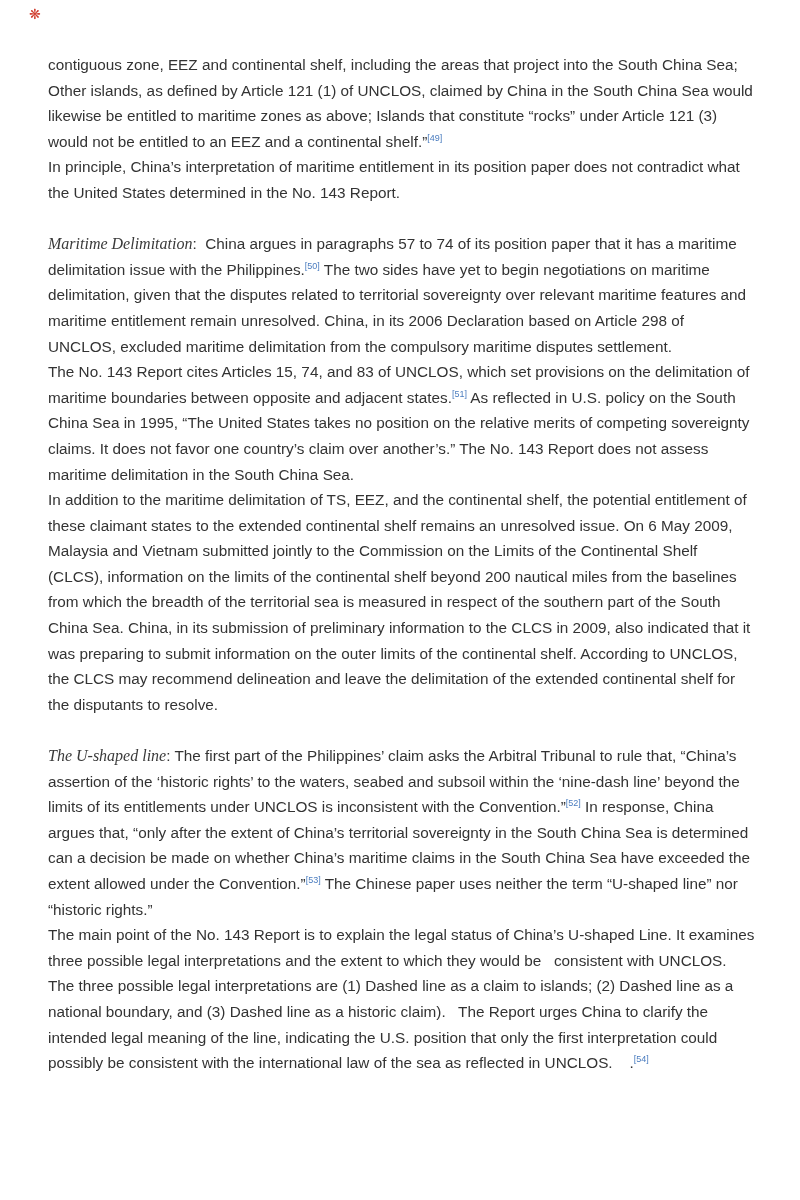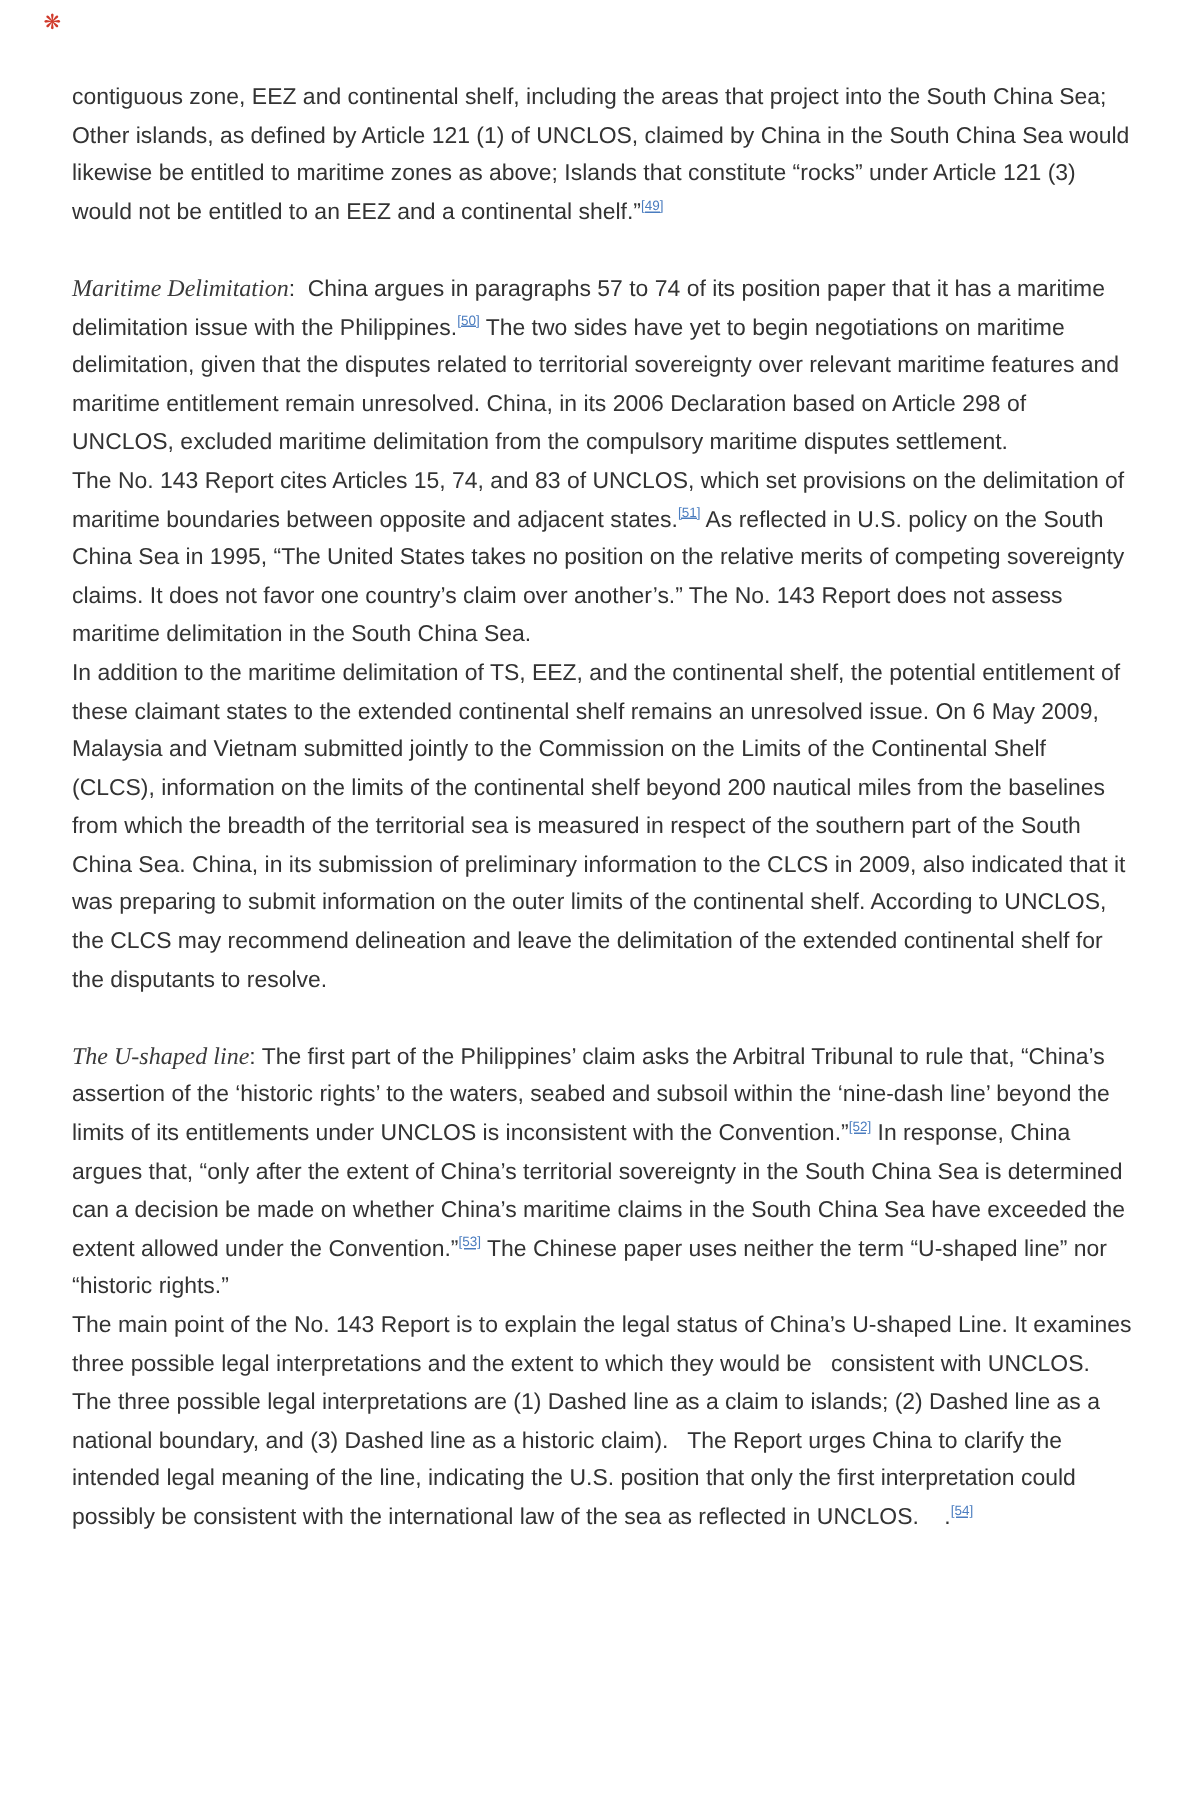--- a/index.html
+++ b/index.html
@@ -47,21 +47,20 @@
     font-family: "Liberation Serif", serif;
     font-style: italic;
     font-size: 16px;
     color: #3a3a3a;
   }
   .footnote-ref {
     color: var(--footnote-color, #4a7cbf);
     font-size: 9px;
     line-height: 0;
     vertical-align: super;
-    text-decoration: underline;
     cursor: pointer;
   }
   .footer {
     position: absolute;
     top: 1095px;
     left: 0;
     width: 100%;
     text-align: center;
     font-size: 12.5px;
     font-weight: bold;
@@ -70,20 +69,21 @@
   }
 </style>
 </head>
 <body>
 
 <div class="page">
   <div class="logo-mark">❋</div>
 
   <div class="doc-body">
       <div class="para"><span class="body-run">contiguous zone, EEZ and continental shelf, including the areas that project into the South China Sea; Other islands, as defined by Article 121 (1) of UNCLOS, claimed by China in the South China Sea would likewise be entitled to maritime zones as above; Islands that constitute “rocks” under Article 121 (3) would not be entitled to an EEZ and a continental shelf.”</span><span class="footnote-ref">[49]</span></div>
+      <div class="para"><span class="body-run">In principle, China’s interpretation of maritime entitlement in its position paper does not contradict what the United States determined in the No. 143 Report.</span></div>
       <div class="para gap"></div>
       <div class="para"><span class="lead-italic">Maritime Delimitation</span><span class="body-run">:  China argues in paragraphs 57 to 74 of its position paper that it has a maritime delimitation issue with the Philippines.</span><span class="footnote-ref">[50]</span><span class="body-run"> The two sides have yet to begin negotiations on maritime delimitation, given that the disputes related to territorial sovereignty over relevant maritime features and maritime entitlement remain unresolved. China, in its 2006 Declaration based on Article 298 of UNCLOS, excluded maritime delimitation from the compulsory maritime disputes settlement.</span></div>
       <div class="para"><span class="body-run">The No. 143 Report cites Articles 15, 74, and 83 of UNCLOS, which set provisions on the delimitation of maritime boundaries between opposite and adjacent states.</span><span class="footnote-ref">[51]</span><span class="body-run"> As reflected in U.S. policy on the South China Sea in 1995, “The United States takes no position on the relative merits of competing sovereignty claims. It does not favor one country’s claim over another’s.” The No. 143 Report does not assess maritime delimitation in the South China Sea.</span></div>
       <div class="para"><span class="body-run">In addition to the maritime delimitation of TS, EEZ, and the continental shelf, the potential entitlement of these claimant states to the extended continental shelf remains an unresolved issue. On 6 May 2009, Malaysia and Vietnam submitted jointly to the Commission on the Limits of the Continental Shelf (CLCS), information on the limits of the continental shelf beyond 200 nautical miles from the baselines from which the breadth of the territorial sea is measured in respect of the southern part of the South China Sea. China, in its submission of preliminary information to the CLCS in 2009, also indicated that it was preparing to submit information on the outer limits of the continental shelf. According to UNCLOS, the CLCS may recommend delineation and leave the delimitation of the extended continental shelf for the disputants to resolve.</span></div>
       <div class="para gap"></div>
       <div class="para"><span class="lead-italic">The U-shaped line</span><span class="body-run">: The first part of the Philippines’ claim asks the Arbitral Tribunal to rule that, “China’s assertion of the ‘historic rights’ to the waters, seabed and subsoil within the ‘nine-dash line’ beyond the limits of its entitlements under UNCLOS is inconsistent with the Convention.”</span><span class="footnote-ref">[52]</span><span class="body-run"> In response, China argues that, “only after the extent of China’s territorial sovereignty in the South China Sea is determined can a decision be made on whether China’s maritime claims in the South China Sea have exceeded the extent allowed under the Convention.”</span><span class="footnote-ref">[53]</span><span class="body-run"> The Chinese paper uses neither the term “U-shaped line” nor “historic rights.”</span></div>
       <div class="para"><span class="body-run">The main point of the No. 143 Report is to explain the legal status of China’s U-shaped Line. It examines three possible legal interpretations and the extent to which they would be   consistent with UNCLOS. The three possible legal interpretations are (1) Dashed line as a claim to islands; (2) Dashed line as a national boundary, and (3) Dashed line as a historic claim).   The Report urges China to clarify the intended legal meaning of the line, indicating the U.S. position that only the first interpretation could possibly be consistent with the international law of the sea as reflected in UNCLOS.    .</span><span class="footnote-ref">[54]</span></div>
     </div>
 
 </div>

